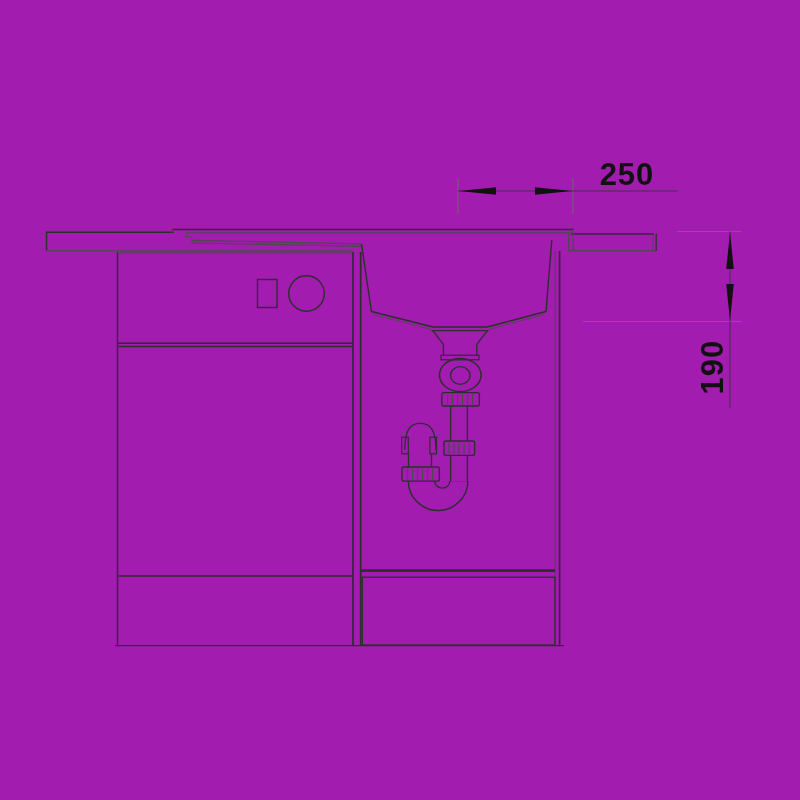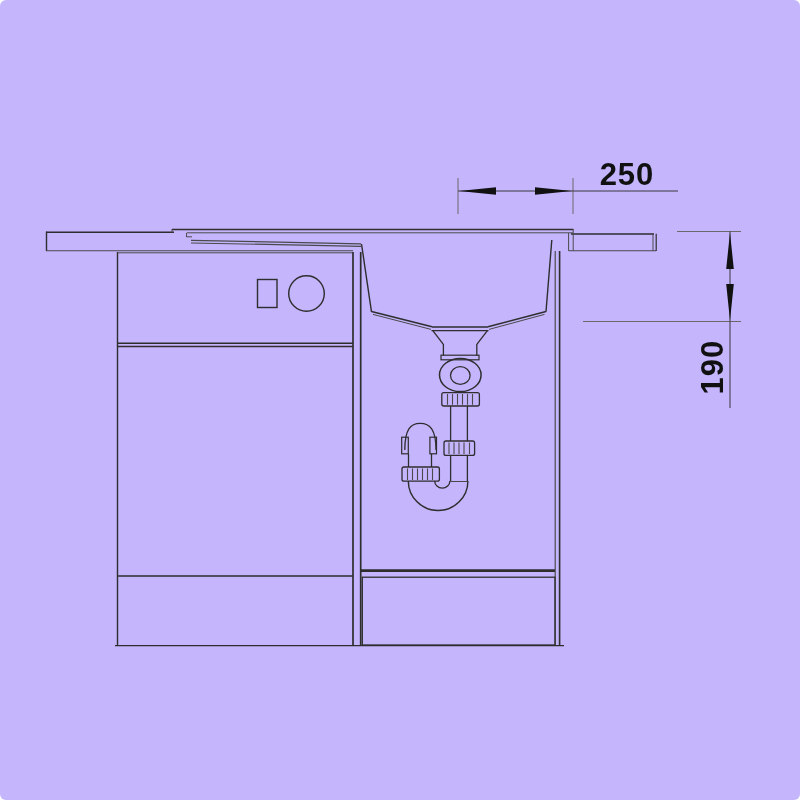--- a/index.html
+++ b/index.html
@@ -8,22 +8,21 @@
     background:#ffffff;
     width:800px;
     height:800px;
     overflow:hidden;
     font-family:"Liberation Sans", sans-serif;
   }
   .stage{
     position:relative;
     width:800px;
     height:800px;
-    background:#c4b5fd;
-    border-radius:6px;
+    background:#a21caf;
   }
   svg{display:block}
   .ln-dark{stroke:#2e2e2e;fill:none}
   .ln-med{stroke:#4a4a4a;fill:none}
   .dim-line{stroke:#3a3a3a;stroke-width:1;fill:none}
   .ext-line{stroke:#6a6a6a;stroke-width:1;fill:none}
   .arrow{fill:#111111;stroke:none}
   .dim-text{
     font-family:"Liberation Sans", sans-serif;
     font-size:31px;

